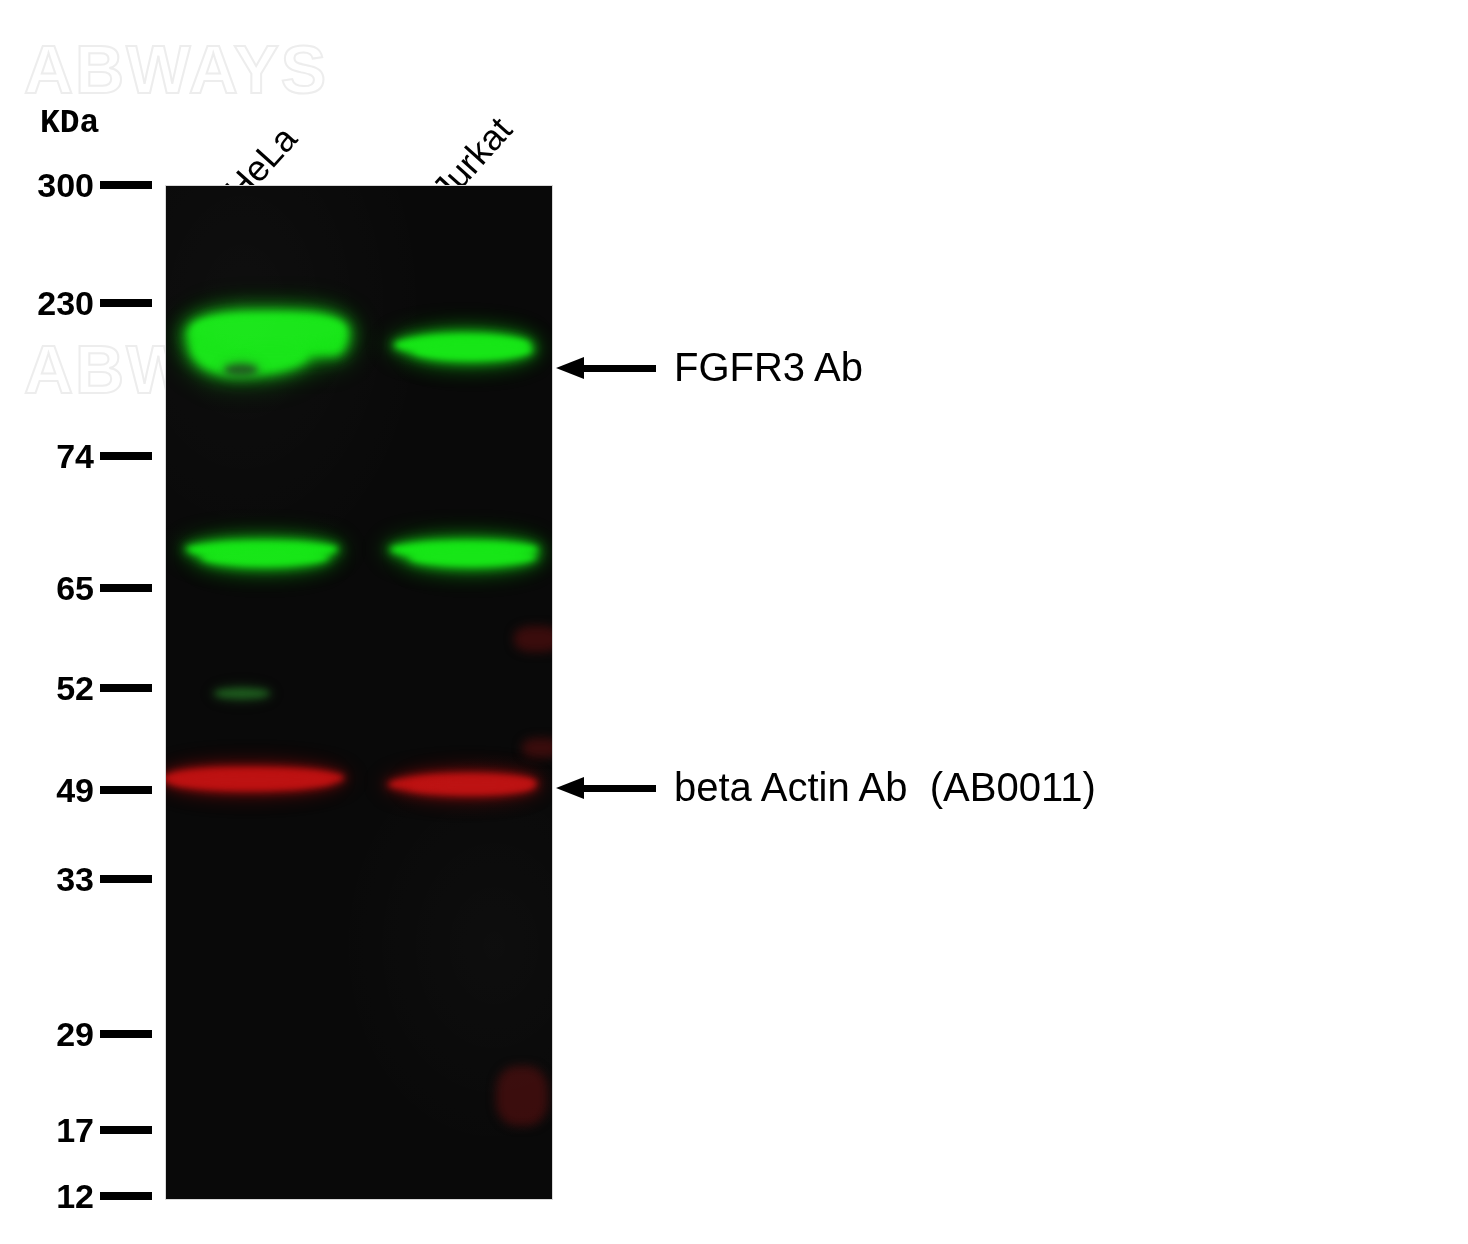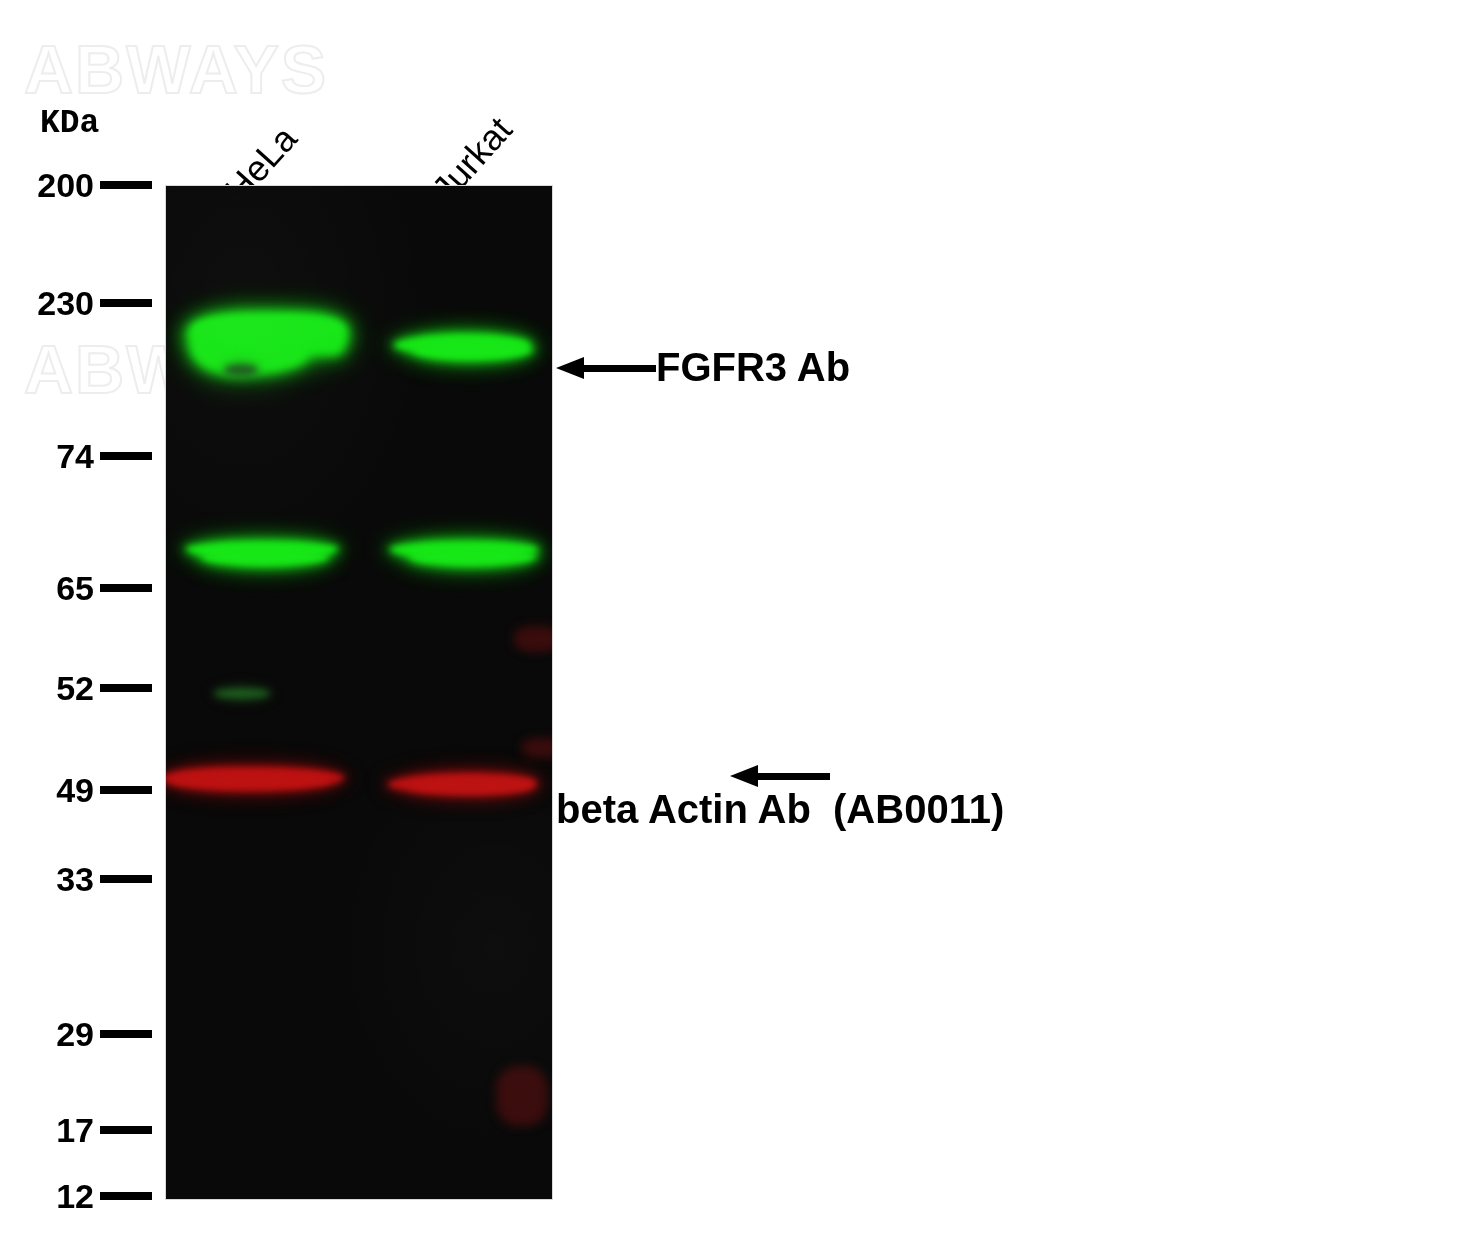--- a/index.html
+++ b/index.html
@@ -174,40 +174,41 @@
     left: 0;
     top: 0;
     width: 0;
     height: 0;
     border-top: 11px solid transparent;
     border-bottom: 11px solid transparent;
     border-right: 28px solid #000000;
   }
   .annotation-text {
     font-family: "Liberation Sans", sans-serif;
-    font-weight: 700;
+    font-weight: 400;
     font-size: 40px;
     color: #000000;
+    margin-left: 18px;
     white-space: pre;
   }
   #annotation-fgfr3 { left: 556px; top: 345px; }
-  #annotation-actin { left: 556px; top: 765px; flex-direction: column; }
+  #annotation-actin { left: 556px; top: 765px; }
 </style>
 </head>
 <body>
 
 <div id="figure">
 
   <div class="watermark wm-1">ABWAYS</div>
   <div class="watermark wm-2">ABWAYS</div>
 
   <div id="kda-label">KDa</div>
 
   <div class="mw-row" style="top:168px">
-    <span class="mw-label">200</span>
+    <span class="mw-label">300</span>
     <span class="mw-tick"></span>
   </div>
   <div class="mw-row" style="top:286px">
     <span class="mw-label">230</span>
     <span class="mw-tick"></span>
   </div>
   <div class="mw-row" style="top:439px">
     <span class="mw-label">74</span>
     <span class="mw-tick"></span>
   </div>

